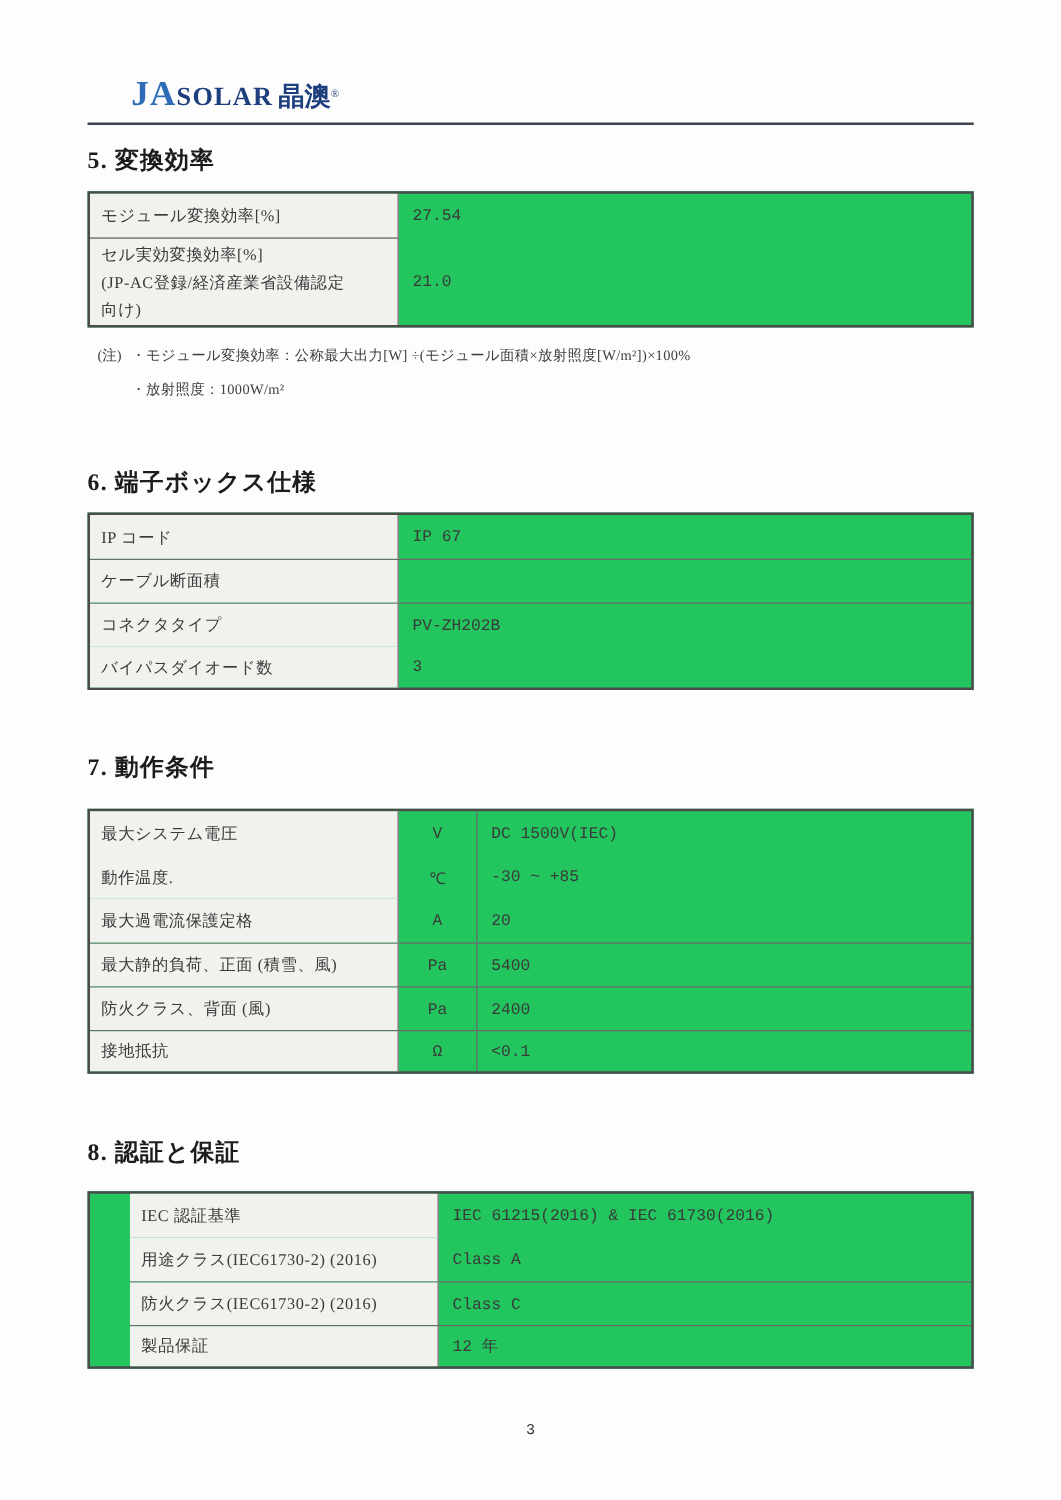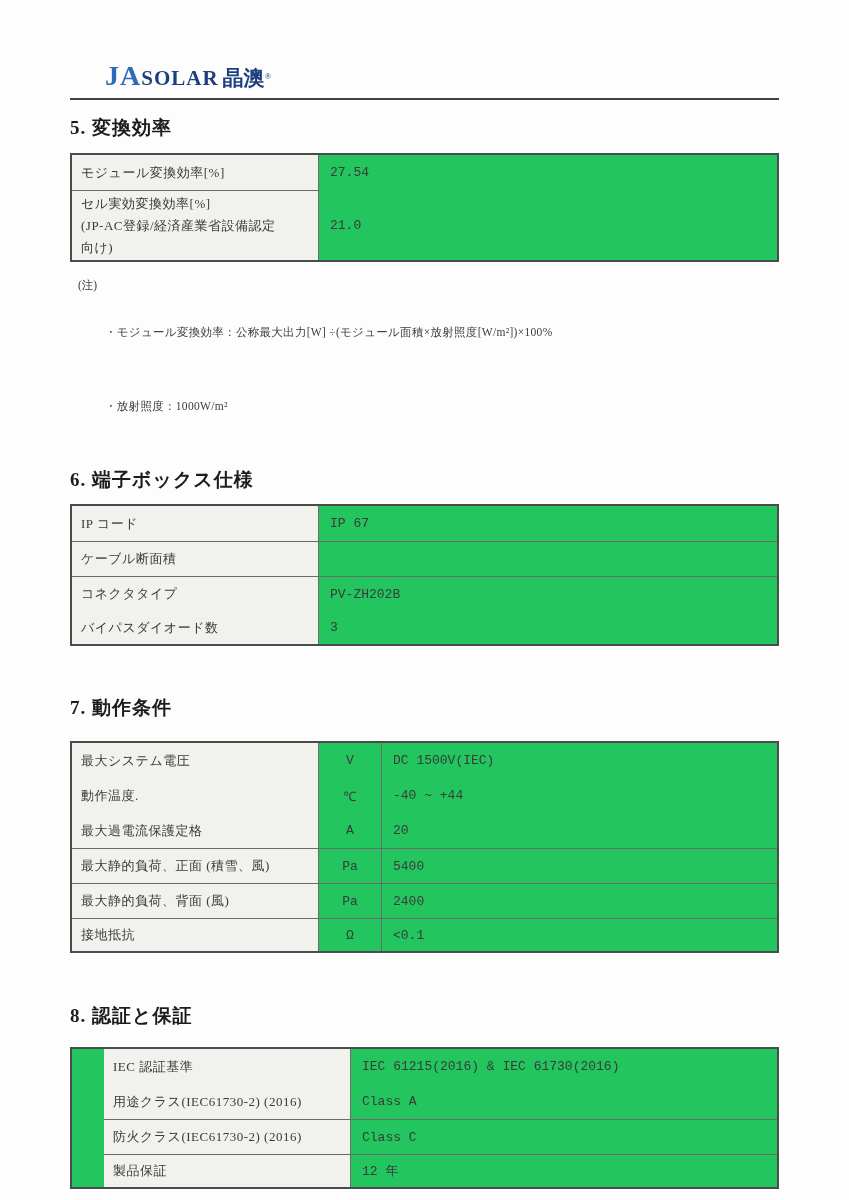--- a/index.html
+++ b/index.html
@@ -39,21 +39,21 @@
     flex:1;padding-left:11px;
     font-family:"Liberation Mono","DejaVu Sans Mono",monospace;font-size:13px;letter-spacing:0;
   }
   .h35{height:35px;} .h33{height:33px;} .h70{height:70px;}
   .bt{border-top:1px solid #6a6a6a;}
   .bt-label .label{border-top:1px solid #6a6a6a;}
   
   .notes{display:flex;margin:10px 0 0 78px;font-size:11.5px;color:#3d3d3d;}
   .note-prefix{width:27px;line-height:27px;}
   .note-items{flex:1;}
-  .note-items div{line-height:27px;letter-spacing:0.3px;margin-top:47px;}
+  .note-items div{line-height:27px;letter-spacing:0.3px;}
   
   .pageno{margin-top:42px;text-align:center;font-size:12px;color:#333;
     font-family:"Liberation Mono","DejaVu Sans Mono",monospace;}
 </style>
 </head>
 <body>
 
 <div class="page">
 
   <div class="hdr">
@@ -106,34 +106,34 @@
   <h2 class="sec-title t7">7.  動作条件</h2>
   <div class="tbl tbl7">
     <div class="row h35">
       <div class="cell label">最大システム電圧</div>
       <div class="cell unit">V</div>
       <div class="cell value">DC 1500V(IEC)</div>
     </div>
     <div class="row h35">
       <div class="cell label">動作温度.</div>
       <div class="cell unit">℃</div>
-      <div class="cell value">-40 ~ +44</div>
+      <div class="cell value">-30 ~ +85</div>
     </div>
     <div class="row h35">
       <div class="cell label">最大過電流保護定格</div>
       <div class="cell unit">A</div>
       <div class="cell value">20</div>
     </div>
     <div class="row h35 bt">
       <div class="cell label">最大静的負荷、正面 (積雪、風)</div>
       <div class="cell unit">Pa</div>
       <div class="cell value">5400</div>
     </div>
     <div class="row h35 bt">
-      <div class="cell label">最大静的負荷、背面 (風)</div>
+      <div class="cell label">防火クラス、背面 (風)</div>
       <div class="cell unit">Pa</div>
       <div class="cell value">2400</div>
     </div>
     <div class="row h33 bt">
       <div class="cell label">接地抵抗</div>
       <div class="cell unit">Ω</div>
       <div class="cell value">&lt;0.1</div>
     </div>
   </div>
 

